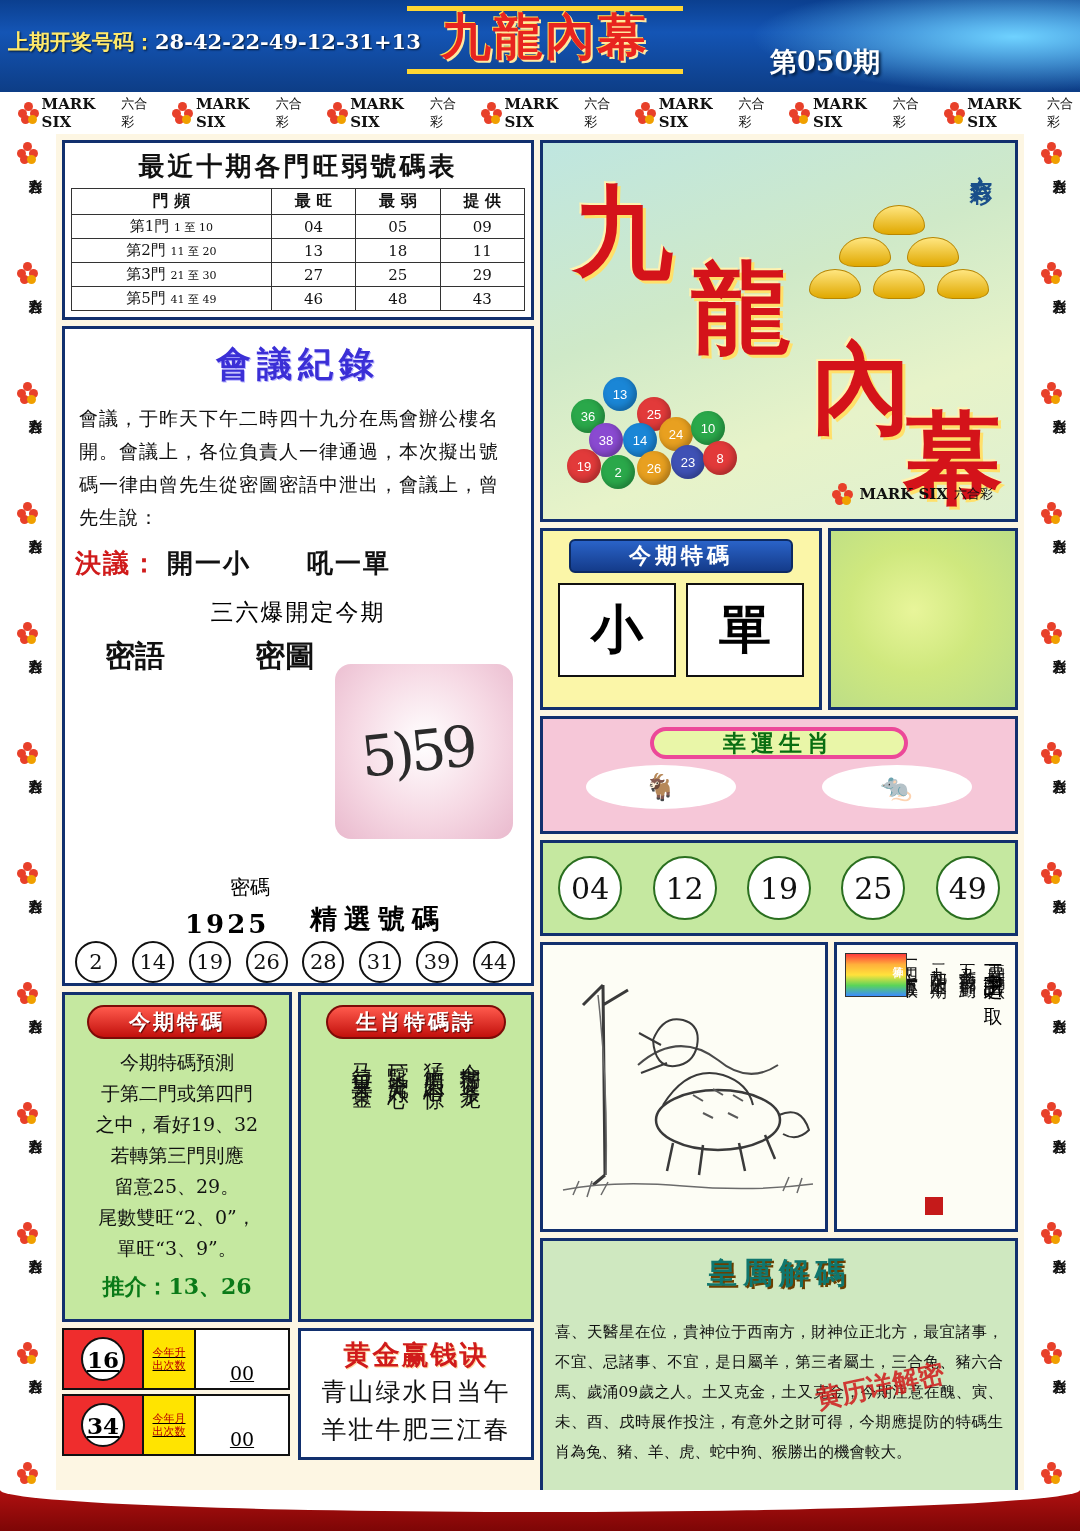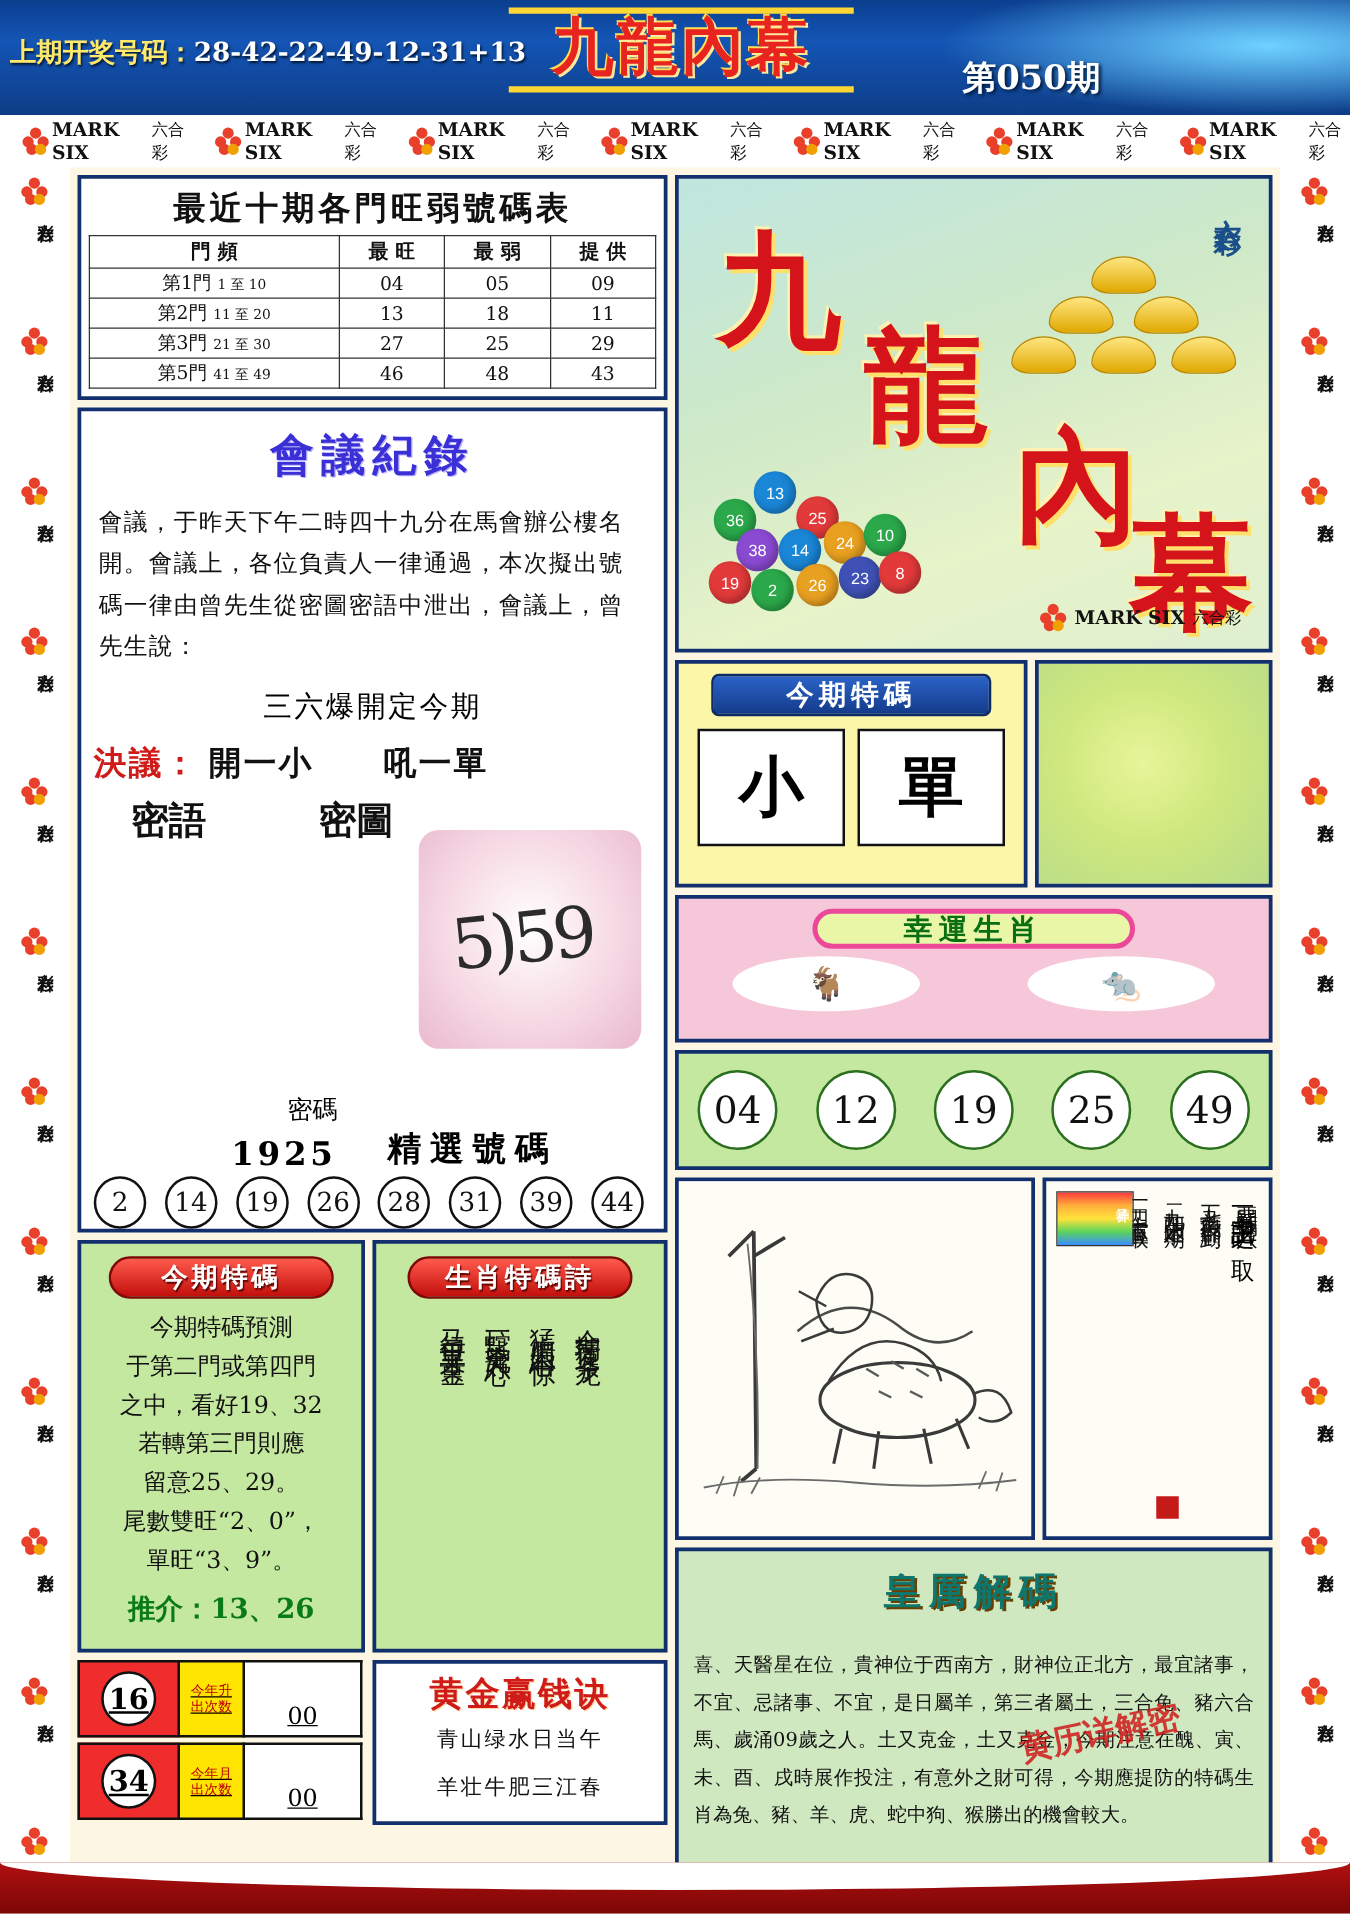--- a/index.html
+++ b/index.html
@@ -233,21 +233,21 @@
   #goldbox{
     width:236px; border:3px solid #12306e; background:#fff; padding:6px;
   }
   #goldtitle{
     text-align:center; font-family:"DejaVu Serif","Liberation Serif",serif;
     font-size:27px; font-weight:bold; color:#d01b1b; letter-spacing:2px;
     text-shadow:1px 1px 0 #ffd9a0;
   }
   .goldline{
     text-align:center; font-family:"DejaVu Serif","Liberation Serif",serif;
-    font-size:17px; color:#111; letter-spacing:2px; line-height:38px;
+    font-size:25px; color:#111; letter-spacing:2px; line-height:38px;
   }
   
   #rightcol{ position:absolute; left:484px; top:6px; width:478px; }
   #poster{
     height:382px; border:3px solid #12306e; position:relative; overflow:hidden;
     background:linear-gradient(160deg,#bfe6e0 0%, #cfe9c8 40%, #e7f3c9 70%, #dff0d0 100%);
   }
   #poster .lottolabel{
     position:absolute; right:18px; top:14px;
     writing-mode:vertical-rl; text-orientation:upright;
@@ -641,24 +641,24 @@
           <td>48</td>
           <td>43</td>
         </tr>
       </tbody>
         </table>
     </div>
 
     <div id="meetbox">
       <div id="meettitle">會議紀錄</div>
       <div class="mtext" id="mline1">會議，于昨天下午二時四十九分在馬會辦公樓名開。會議上，各位負責人一律通過，本次擬出號碼一律由曾先生從密圖密語中泄出，會議上，曾先生說：</div>
-      <div id="centerline">三六爆開定今期</div>
       <div id="resolution">
         <span class="lbl">決議：</span><span class="v">開一小　　吼一單</span>
       </div>
+      <div id="centerline">三六爆開定今期</div>
       <div id="twohead">
         <span>密語</span>
         <span>密圖</span>
       </div>
       <div id="secretimg">
         <div class="scribble">5)59</div>
       </div>
       <div id="mimaLabel">密碼</div>
       <div id="mima">1925</div>
       <div id="pickTitle">精選號碼</div>

